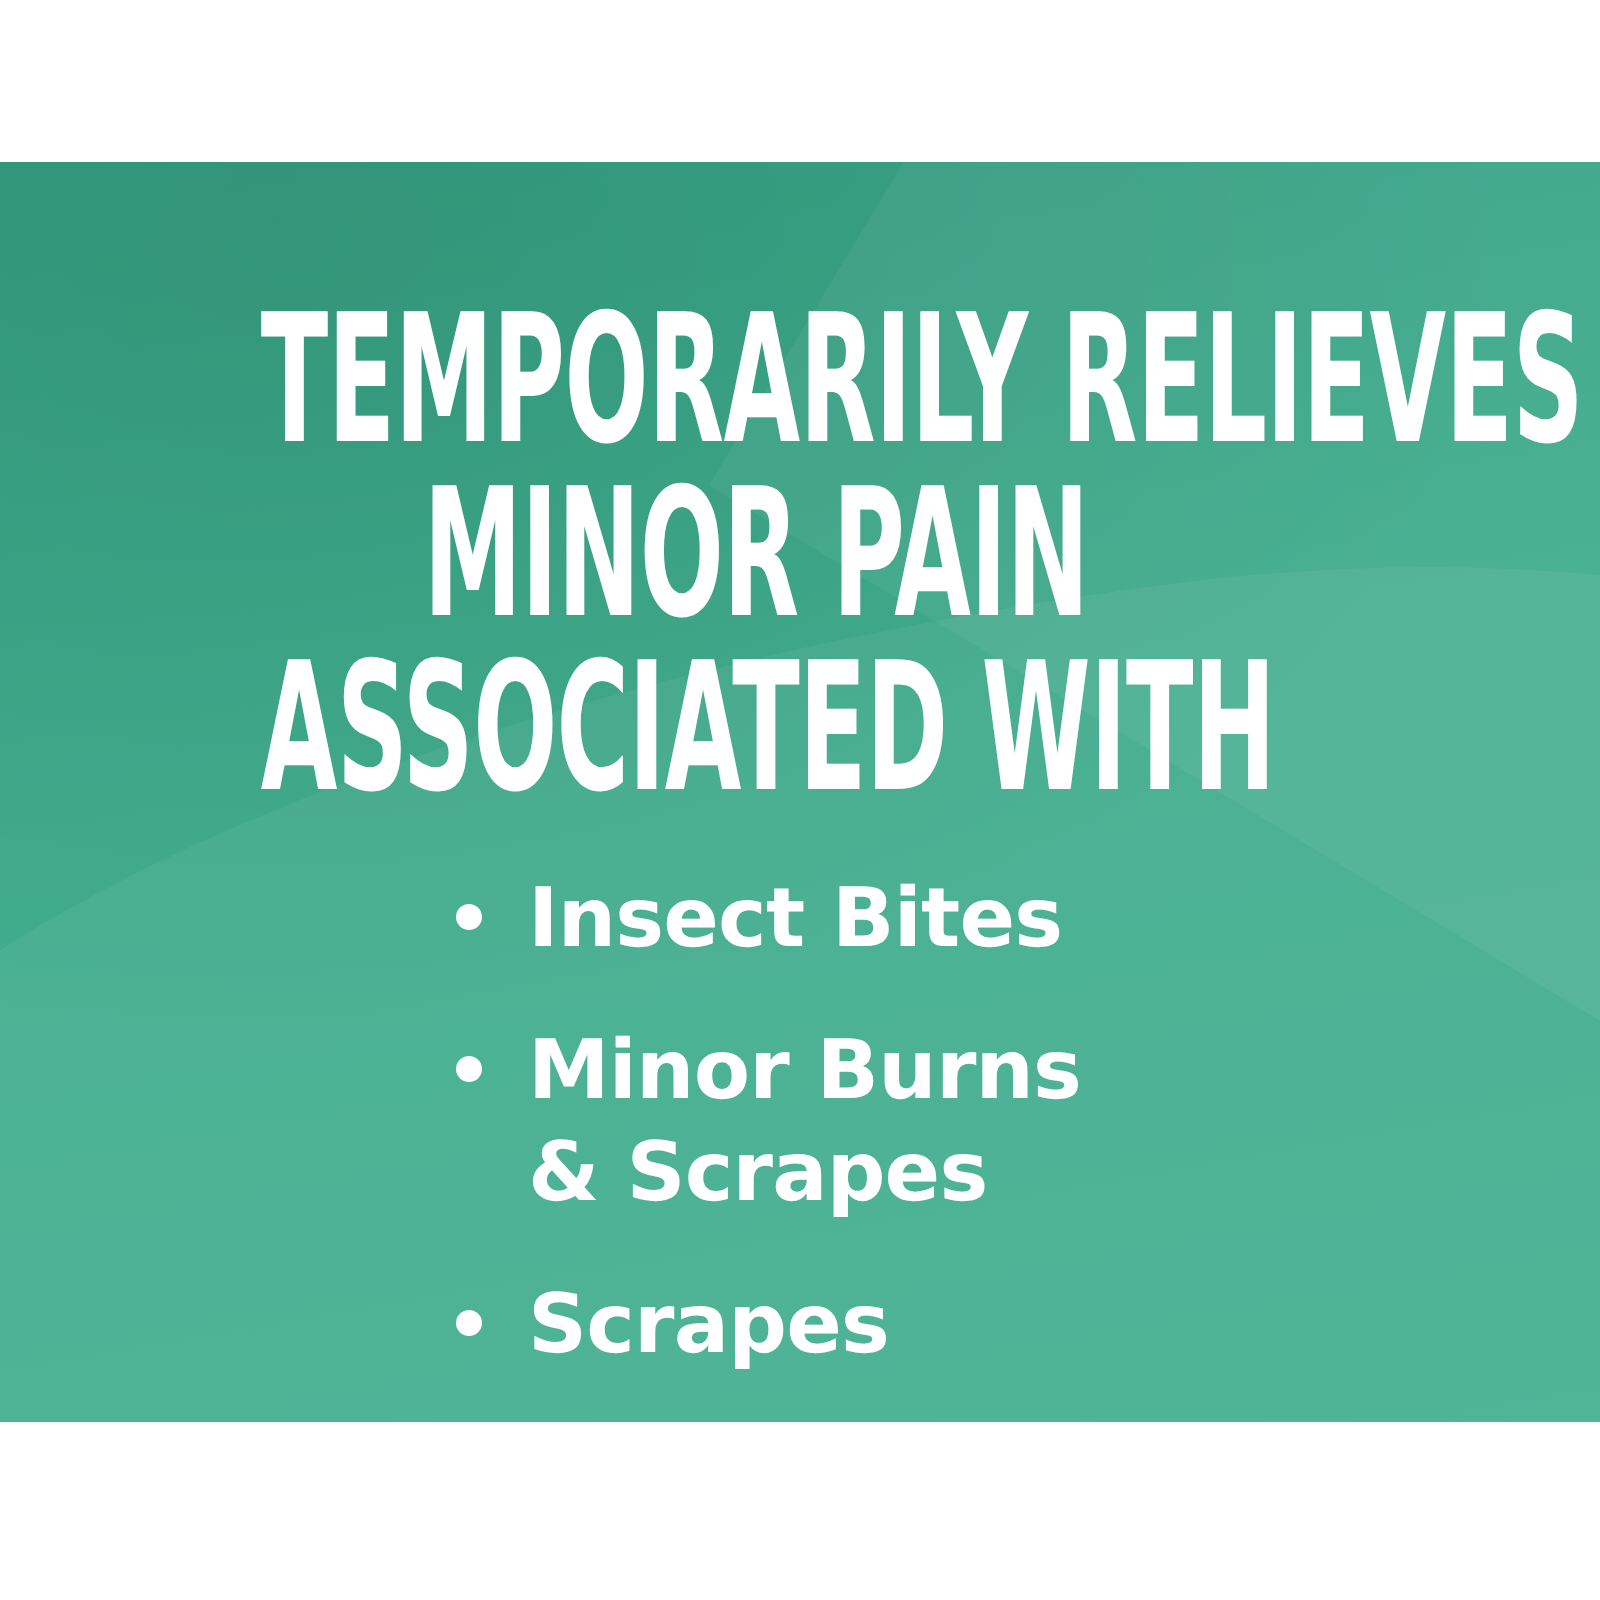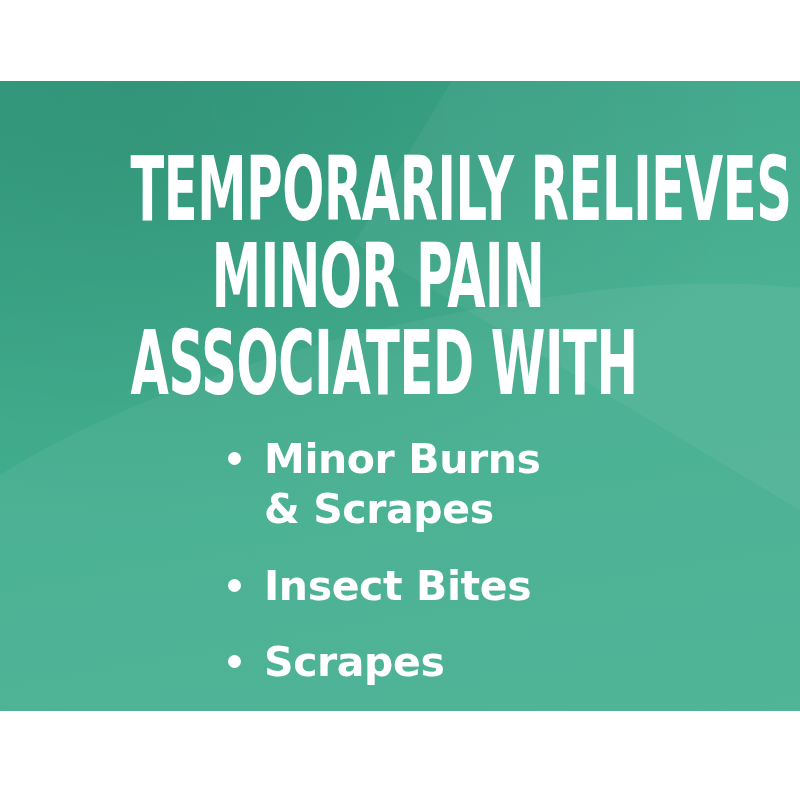--- a/index.html
+++ b/index.html
@@ -169,27 +169,27 @@
     <div class="headline" id="headline-1">TEMPORARILY RELIEVES</div>
 
     <div class="headline" id="headline-2">MINOR PAIN</div>
 
     <div class="headline" id="headline-3">ASSOCIATED WITH</div>
 
     <div id="bullet-list">
 
       <div class="bullet-item">
         <span class="bullet-dot"></span>
+        <span class="bullet-text">Insect Bites</span>
+      </div>
+
+      <div class="bullet-item">
+        <span class="bullet-dot"></span>
         <span class="bullet-text">Minor Burns
 &amp; Scrapes</span>
-      </div>
-
-      <div class="bullet-item">
-        <span class="bullet-dot"></span>
-        <span class="bullet-text">Insect Bites</span>
       </div>
 
       <div class="bullet-item">
         <span class="bullet-dot"></span>
         <span class="bullet-text">Scrapes</span>
       </div>
 
     </div>
   </div>
 

